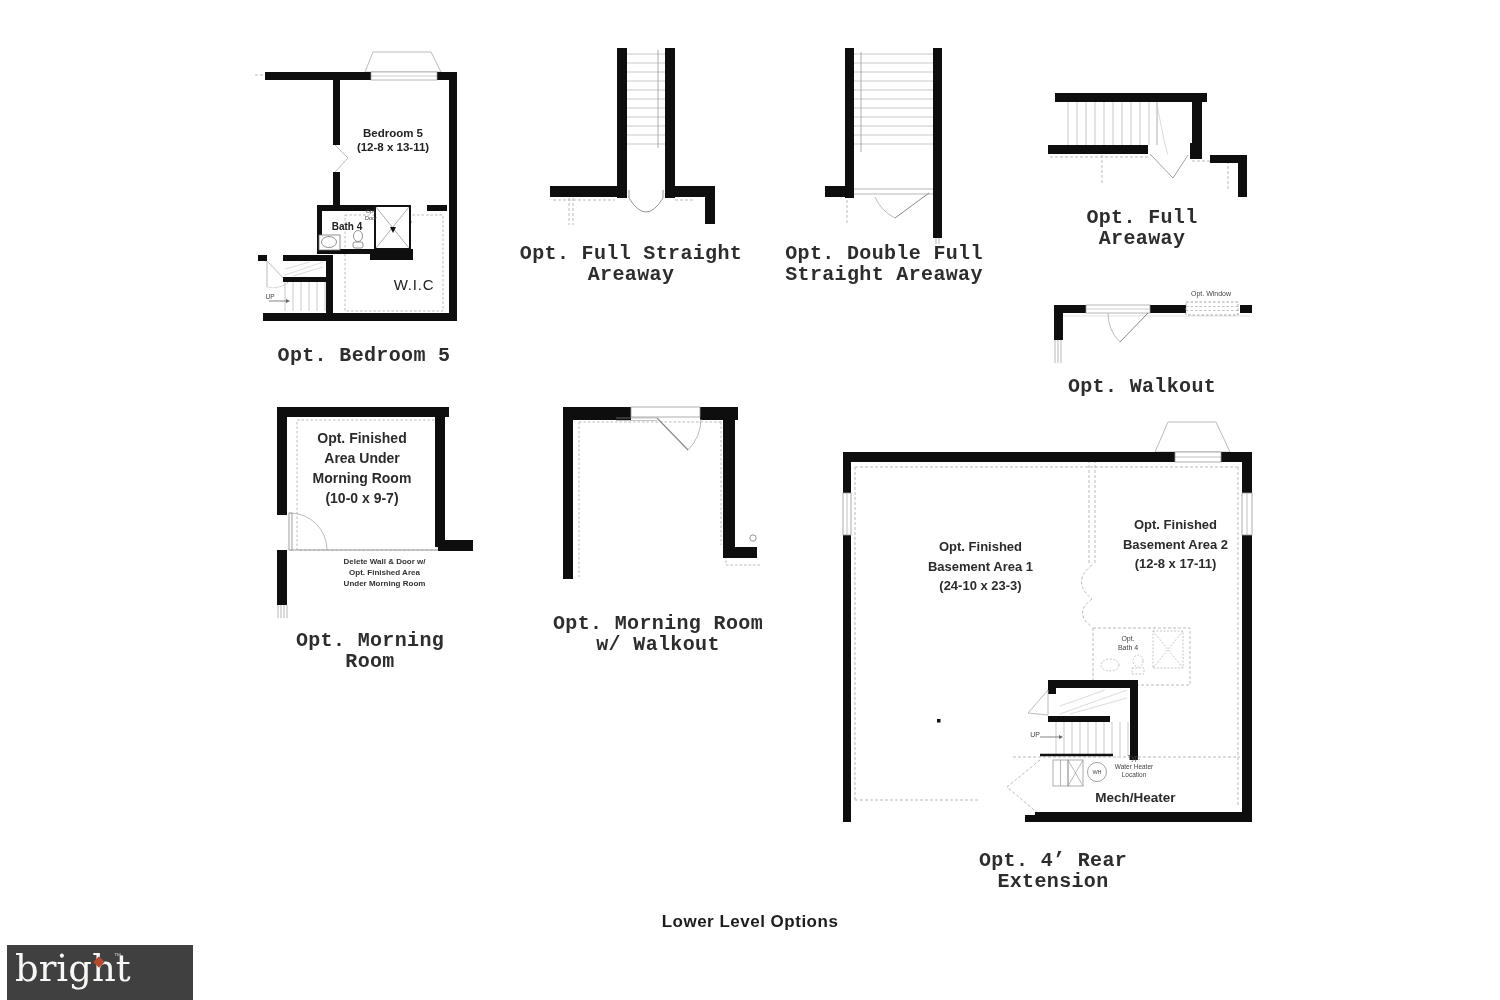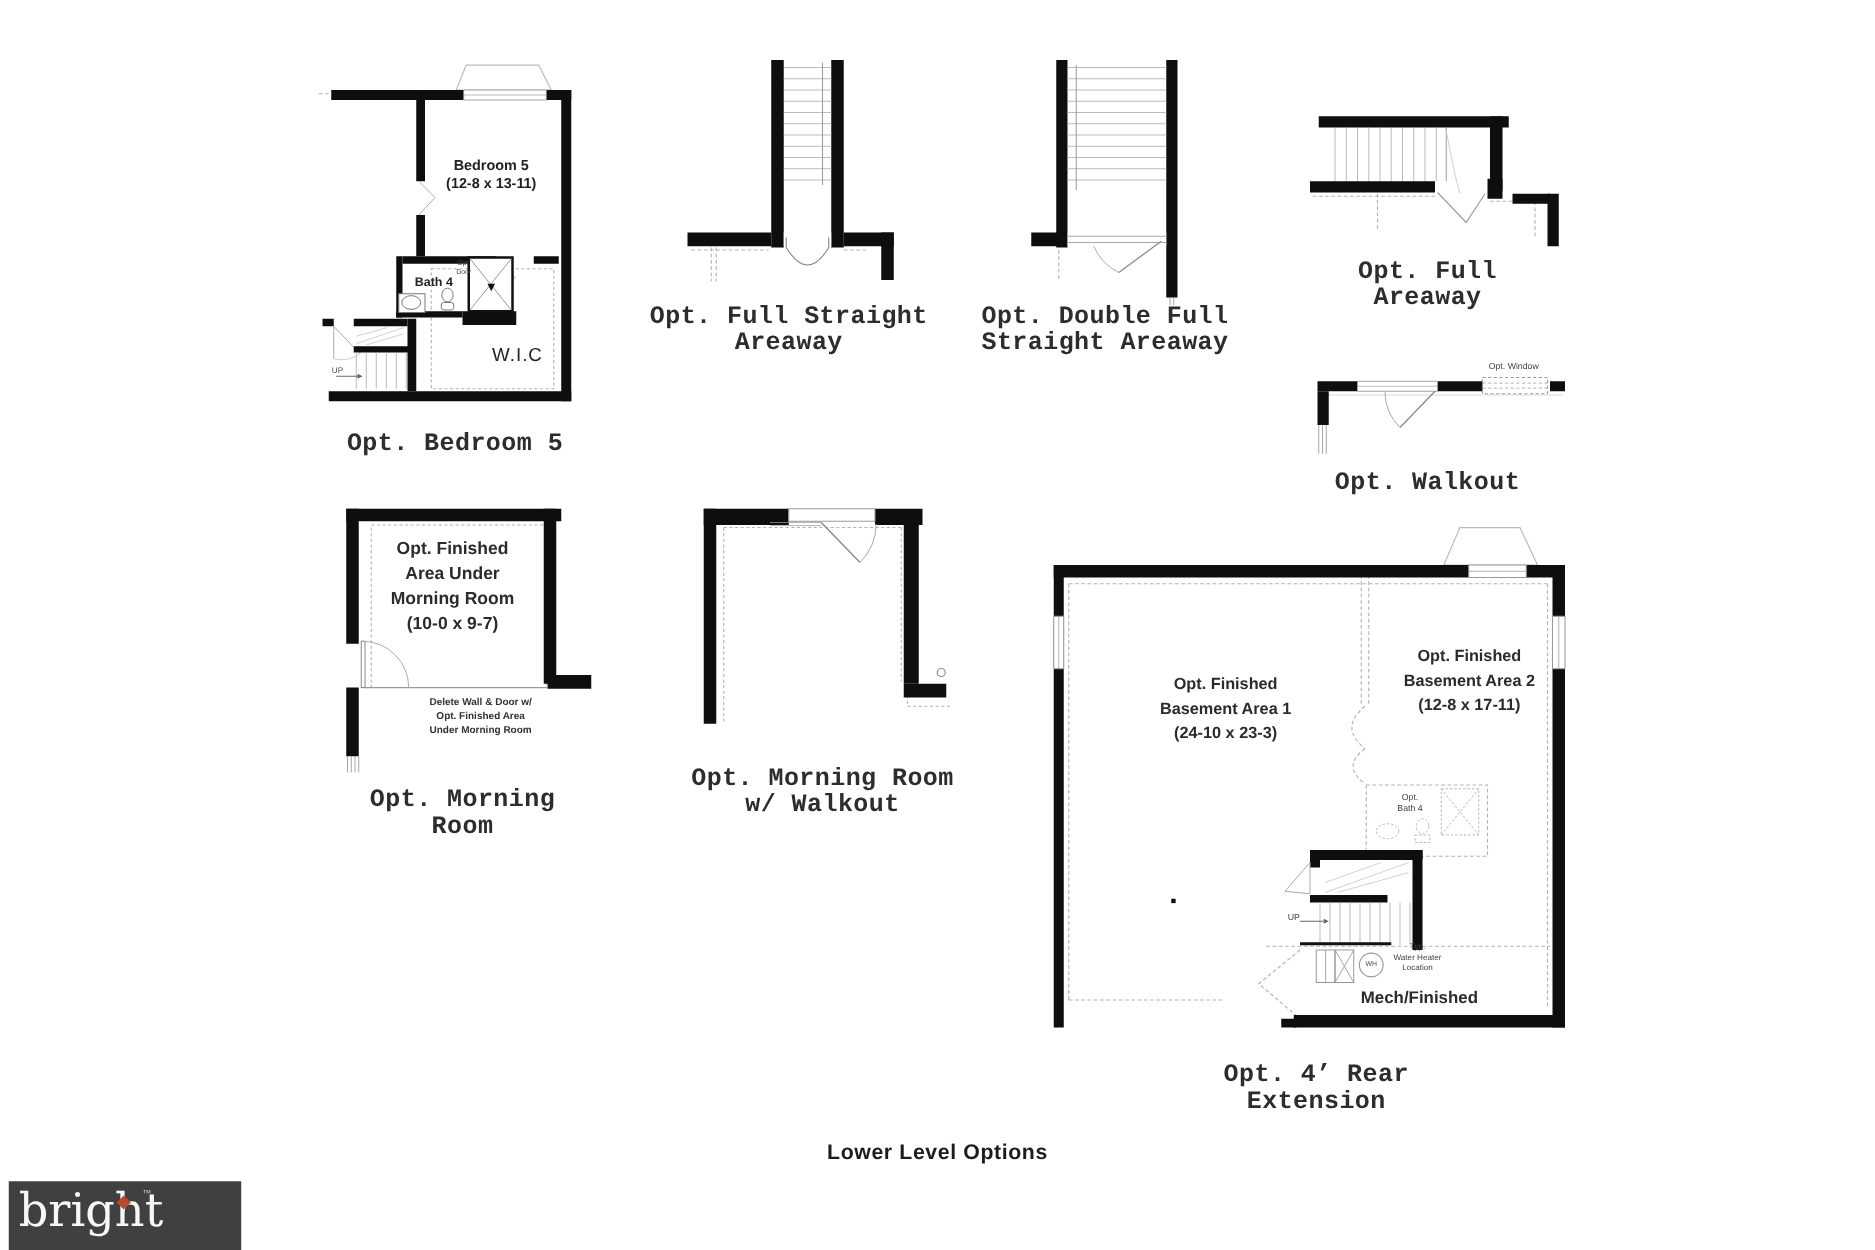--- a/index.html
+++ b/index.html
@@ -344,21 +344,21 @@
 <div class="lbl lbl-area-sm" style="left:1093px;top:515px;width:165px;">Opt. Finished
 Basement Area 2
 (12-8 x 17-11)</div>
 <div class="lbl lbl-tiny" style="left:1103px;top:634px;width:50px;font-size:7px;line-height:9px;">Opt.
 Bath 4</div>
 <div class="lbl lbl-tiny" style="left:1026px;top:731px;width:18px;font-size:7px;">UP</div>
 <div class="lbl lbl-tiny" style="left:1089px;top:768px;width:16px;font-size:5.5px;">WH</div>
 <div class="lbl lbl-tiny" style="left:1103px;top:754px;width:62px;">Typ.
 Water Heater
 Location</div>
-<div class="lbl lbl-mech" style="left:1058px;top:790px;width:155px;">Mech/Finished</div>
+<div class="lbl lbl-mech" style="left:1058px;top:790px;width:155px;">Mech/Heater</div>
 
 <div class="caption" style="left:264px;top:345px;width:200px;">Opt. Bedroom 5</div>
 <div class="caption" style="left:515px;top:243px;width:232px;">Opt. Full Straight Areaway</div>
 <div class="caption" style="left:784px;top:243px;width:200px;">Opt. Double Full
 Straight Areaway</div>
 <div class="caption" style="left:1042px;top:207px;width:200px;">Opt. Full Areaway</div>
 <div class="caption" style="left:1042px;top:376px;width:200px;">Opt. Walkout</div>
 <div class="caption" style="left:270px;top:630px;width:200px;">Opt. Morning Room</div>
 <div class="caption" style="left:538px;top:600px;width:240px;margin-top:13px;">Opt. Morning Room w/ Walkout</div>
 <div class="caption" style="left:943px;top:850px;width:220px;">Opt. 4’ Rear Extension</div>

